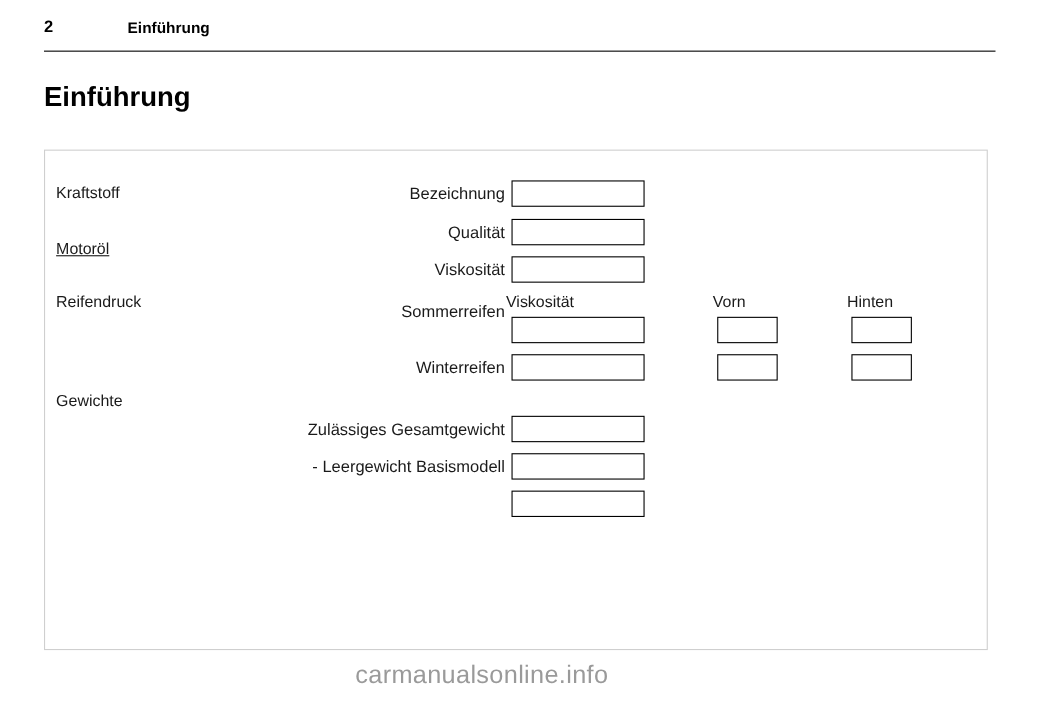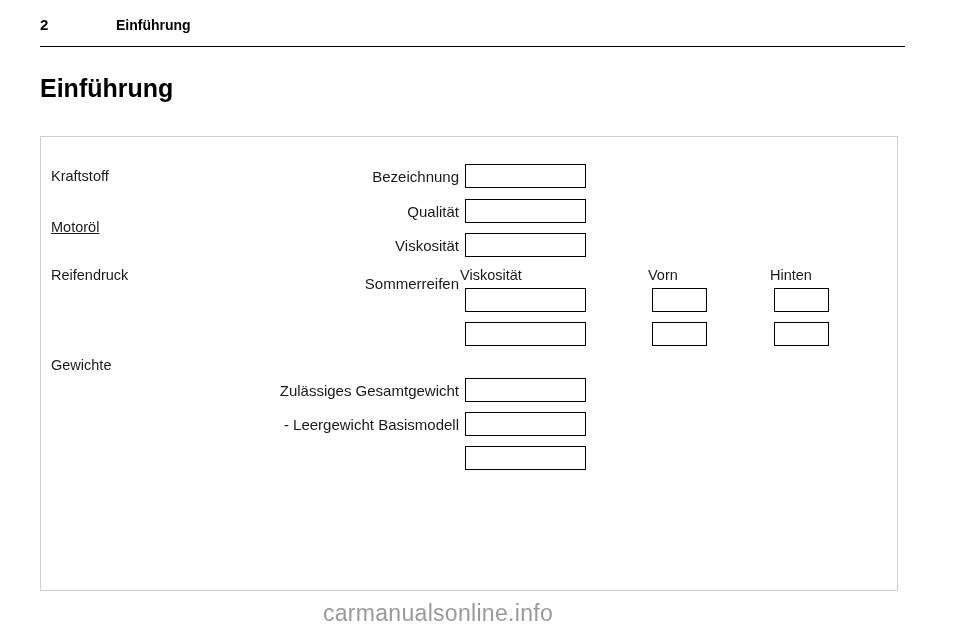--- a/index.html
+++ b/index.html
@@ -164,20 +164,21 @@
     <div class="section-label" style="top:130px;">Reifendruck</div>
     <div class="col-header" style="top:130px; left:419px;">Viskosität</div>
     <div class="col-header" style="top:130px; left:607px;">Vorn</div>
     <div class="col-header" style="top:130px; left:729px;">Hinten</div>
 
     <div class="field-label" style="top:138px; left:200px; width:218px;">Sommerreifen</div>
     <input class="field-box wide" style="top: 151px; left: 424px;" value="">
     <input class="field-box small" style="top: 151px; left: 611px;" value="">
     <input class="field-box small" style="top: 151px; left: 733px;" value="">
 
+    <div class="field-label" style="top:189px; left:200px; width:218px;">Winterreifen</div>
     <input class="field-box wide" style="top: 185px; left: 424px;" value="">
     <input class="field-box small" style="top: 185px; left: 611px;" value="">
     <input class="field-box small" style="top: 185px; left: 733px;" value="">
 
     <div class="section-label" style="top:220px;">Gewichte</div>
 
     <div class="field-label" style="top:245px; left:160px; width:258px;">Zulässiges Gesamtgewicht</div>
     <input class="field-box wide" style="top: 241px; left: 424px;" value="">
 
     <div class="field-label" style="top:279px; left:160px; width:258px;">- Leergewicht Basismodell</div>

